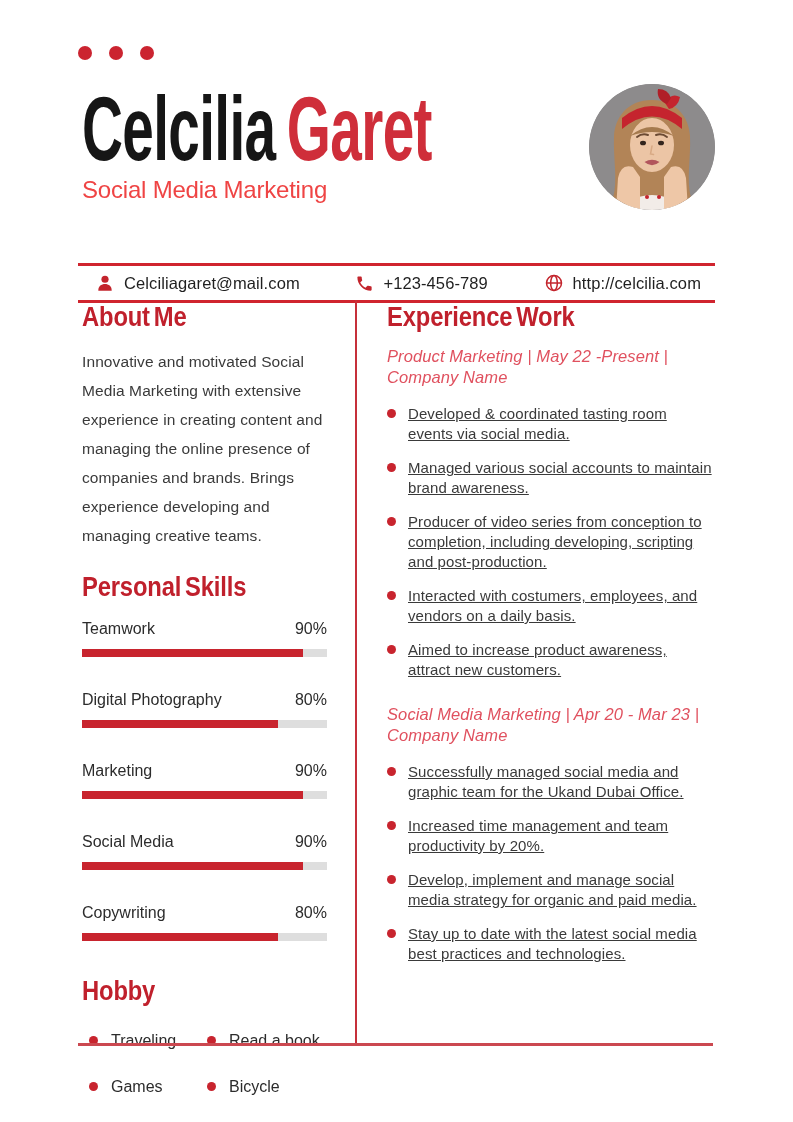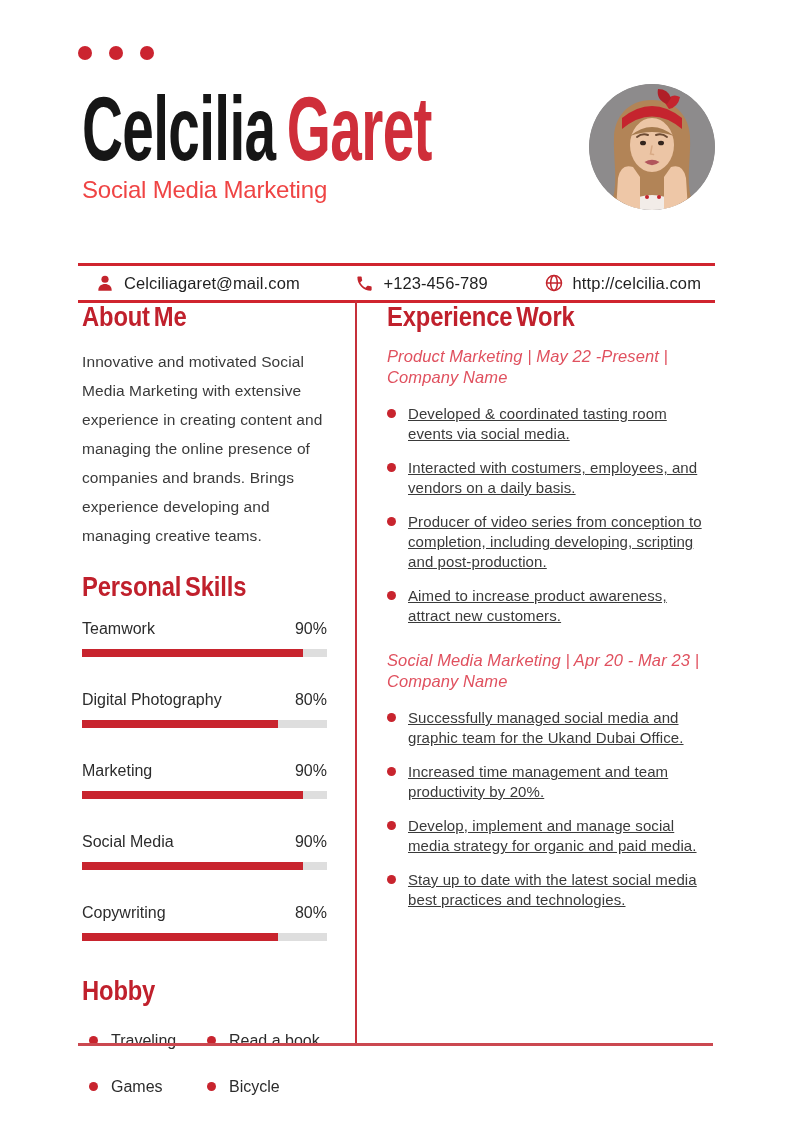--- a/index.html
+++ b/index.html
@@ -219,25 +219,29 @@
       <h2 class="section mt-first">Experience Work</h2>
 
       <div class="job-heading">Product Marketing | May 22 -Present | Company Name</div>
       <ul class="bullets">
         <li class="bullet">
             <span class="b-dot"></span>
             <span>Developed &amp; coordinated tasting room events via social media.</span>
           </li>
         <li class="bullet">
             <span class="b-dot"></span>
+            <span>Managed various social accounts to maintain brand awareness.</span>
+          </li>
+        <li class="bullet">
+            <span class="b-dot"></span>
+            <span>Producer of video series from conception to completion, including developing, scripting and post-production.</span>
+          </li>
+        <li class="bullet">
+            <span class="b-dot"></span>
             <span>Interacted with costumers, employees, and vendors on a daily basis.</span>
-          </li>
-        <li class="bullet">
-            <span class="b-dot"></span>
-            <span>Producer of video series from conception to completion, including developing, scripting and post-production.</span>
           </li>
         <li class="bullet">
             <span class="b-dot"></span>
             <span>Aimed to increase product awareness, attract new customers.</span>
           </li>
       </ul>
 
       <div class="job-heading second">Social Media Marketing | Apr 20 - Mar 23 | Company Name</div>
       <ul class="bullets">
         <li class="bullet">

